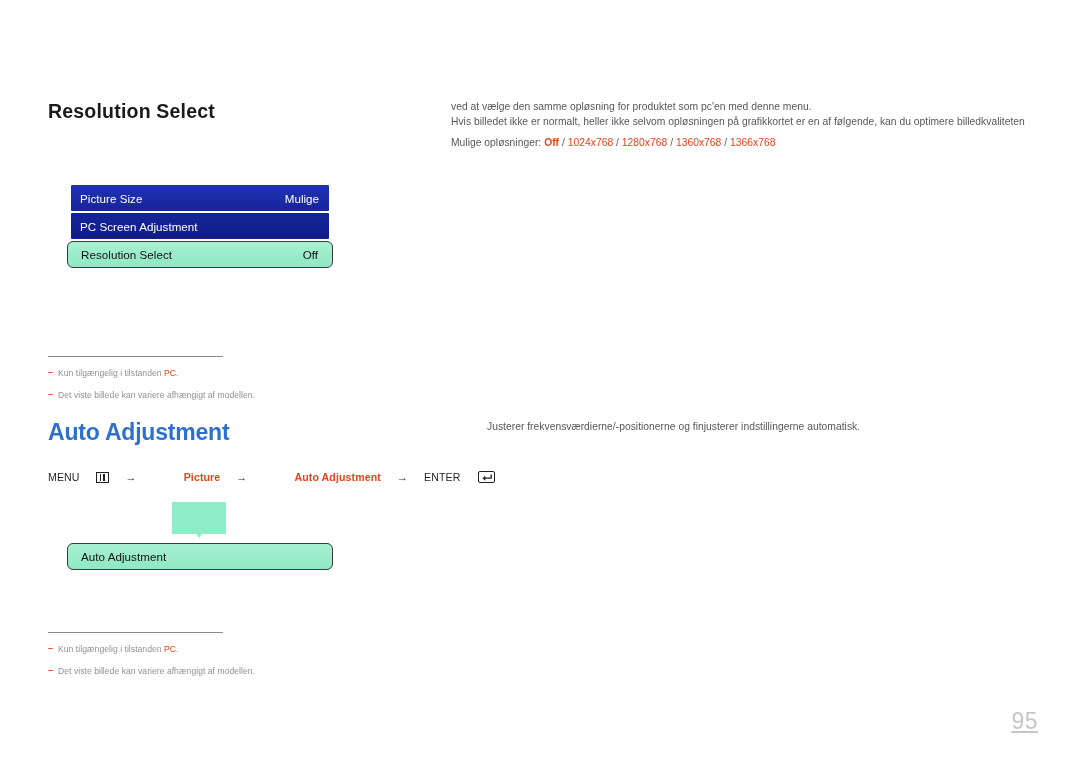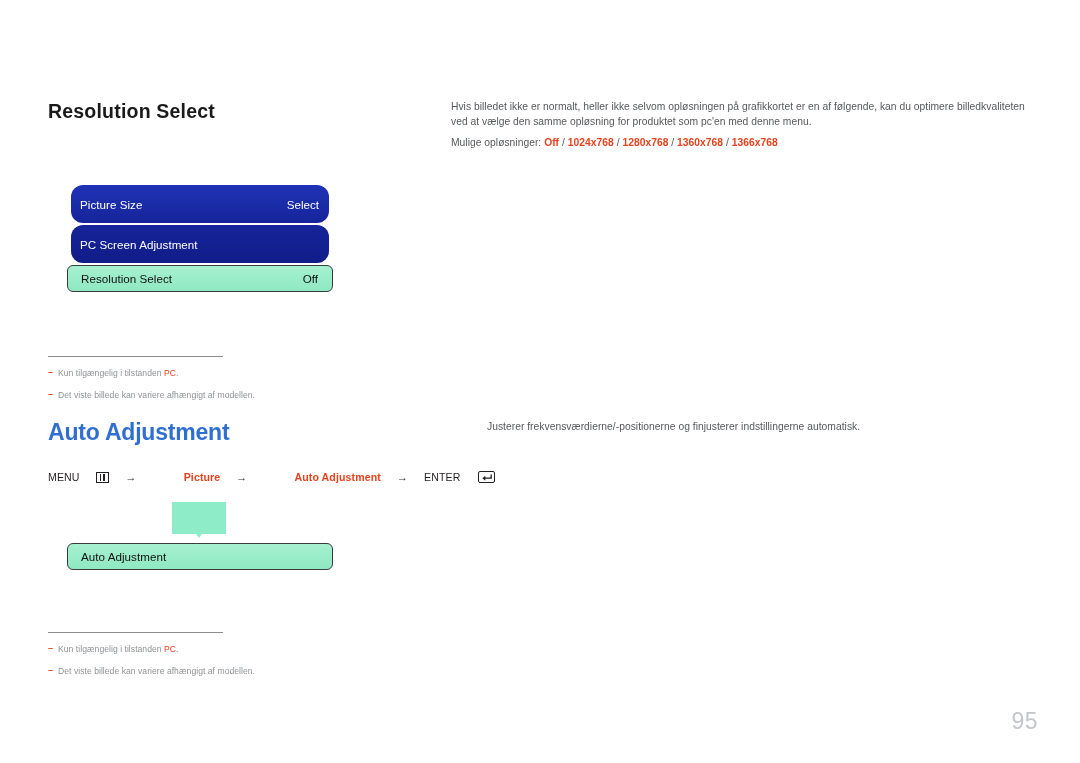--- a/index.html
+++ b/index.html
@@ -51,21 +51,20 @@
 
   
   .body-text {
     font-size: 10.3px;
     line-height: 14.6px;
     color: #56585b;
     letter-spacing: 0.02px;
   }
   .body-text .accent {
     color: #e8421c;
-    font-weight: bold;
   }
   .body-text .accent-b {
     color: #e8421c;
     font-weight: bold;
   }
 
   
   .menu-path {
     font-size: 10.6px;
     color: #231f20;
@@ -118,23 +117,23 @@
     vertical-align: middle;
   }
   .icon-enter svg { position: absolute; left: 2px; top: 0.6px; }
 
   
   .osd {
     position: relative;
   }
   .osd-row {
     position: relative;
-    height: 38px;
+    height: 26px;
     margin-bottom: 2px;
-    border-radius: 12px;
+    border-radius: 1px;
     display: flex;
     align-items: center;
     box-sizing: border-box;
     overflow: hidden;
   }
   .osd-row.blue-bright {
     background: #1c2ea8;
     background: linear-gradient(180deg,#2033b5 0%, #16249a 100%);
   }
   .osd-row.blue-dark {
@@ -232,36 +231,37 @@
   }
 
   
   .page-number {
     position: absolute;
     right: 42px;
     bottom: 28px;
     font-size: 23px;
     color: #c3c7cb;
     letter-spacing: 0.5px;
+    text-decoration: underline;
   }
 </style>
 </head>
 <body>
 
 <div class="page">
 
   <div class="col-left">
 
     <div style="position:absolute; top:100px; left:0;" class="h-section">Resolution Select</div>
 
     <div class="osd" style="position:absolute; top:185px; left:23px; width:258px;">
 
       <div class="osd-row blue-bright">
         <span class="label">Picture Size</span>
-        <span class="value">Select</span>
+        <span class="value">Mulige</span>
       </div>
 
 
 
       <div class="osd-row blue-dark">
         <span class="label">PC Screen Adjustment</span>
         <span class="value"></span>
       </div>
 
       <div class="osd-row selected">
@@ -319,22 +319,22 @@
         <span class="dash">–</span>
         <span>Det viste billede kan variere afhængigt af modellen.</span>
       </div>
     </div>
 
   </div>
 
   <div class="col-right">
 
     <div class="body-text" style="position:absolute; top:100px; left:0; width:590px;">
+      <div>ved at vælge den samme opløsning for produktet som pc'en med denne menu.</div>
       <div>Hvis billedet ikke er normalt, heller ikke selvom opløsningen på grafikkortet er en af følgende, kan du optimere billedkvaliteten</div>
-      <div>ved at vælge den samme opløsning for produktet som pc'en med denne menu.</div>
     </div>
 
     <div class="body-text" style="position:absolute; top:136px; left:0; width:590px;">
       <span>Mulige opløsninger:</span>
       <span class="accent-b">Off</span>
       <span>/</span>
       <span class="accent">1024x768</span>
       <span>/</span>
       <span class="accent">1280x768</span>
       <span>/</span>

